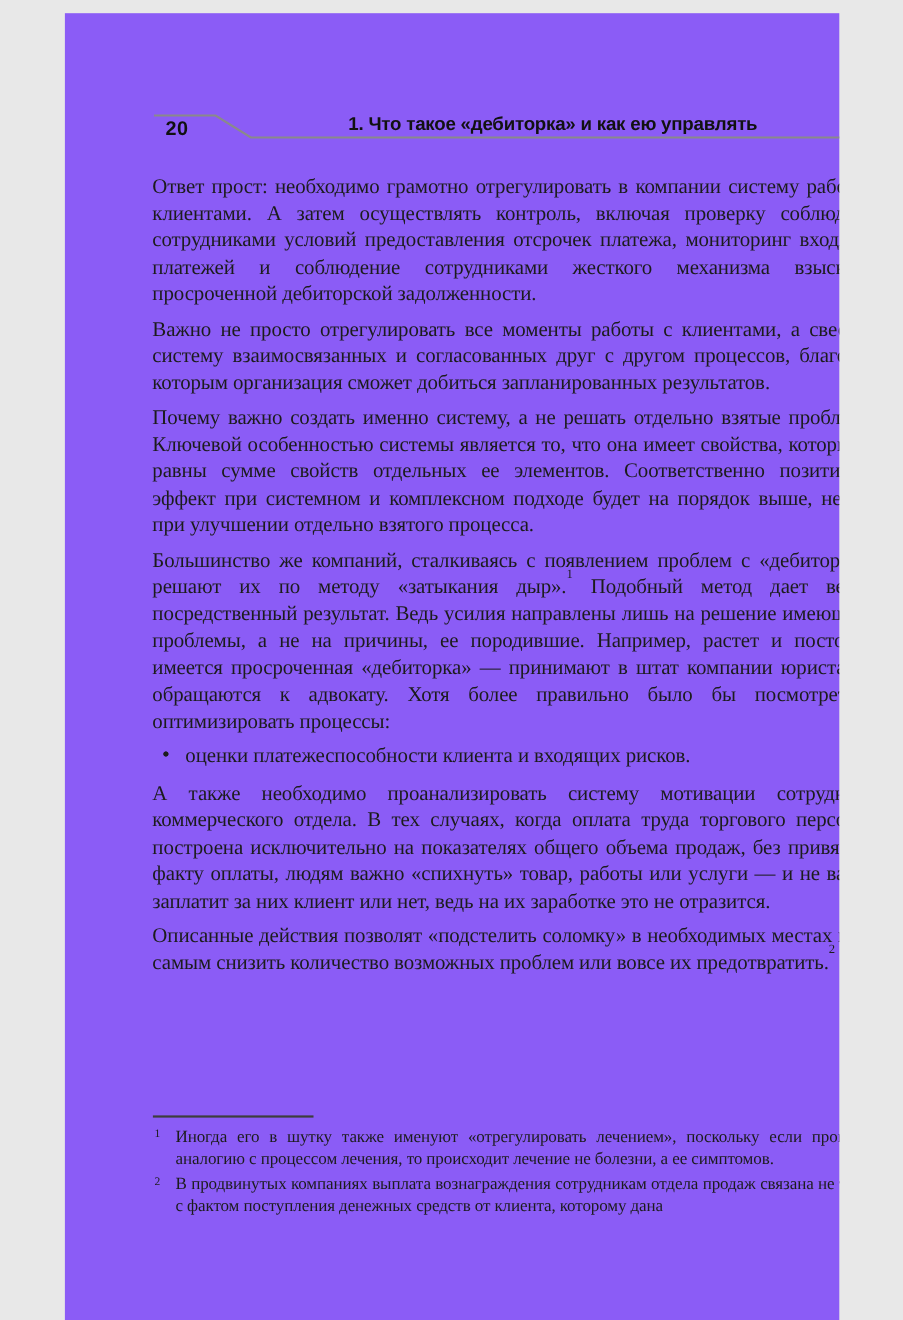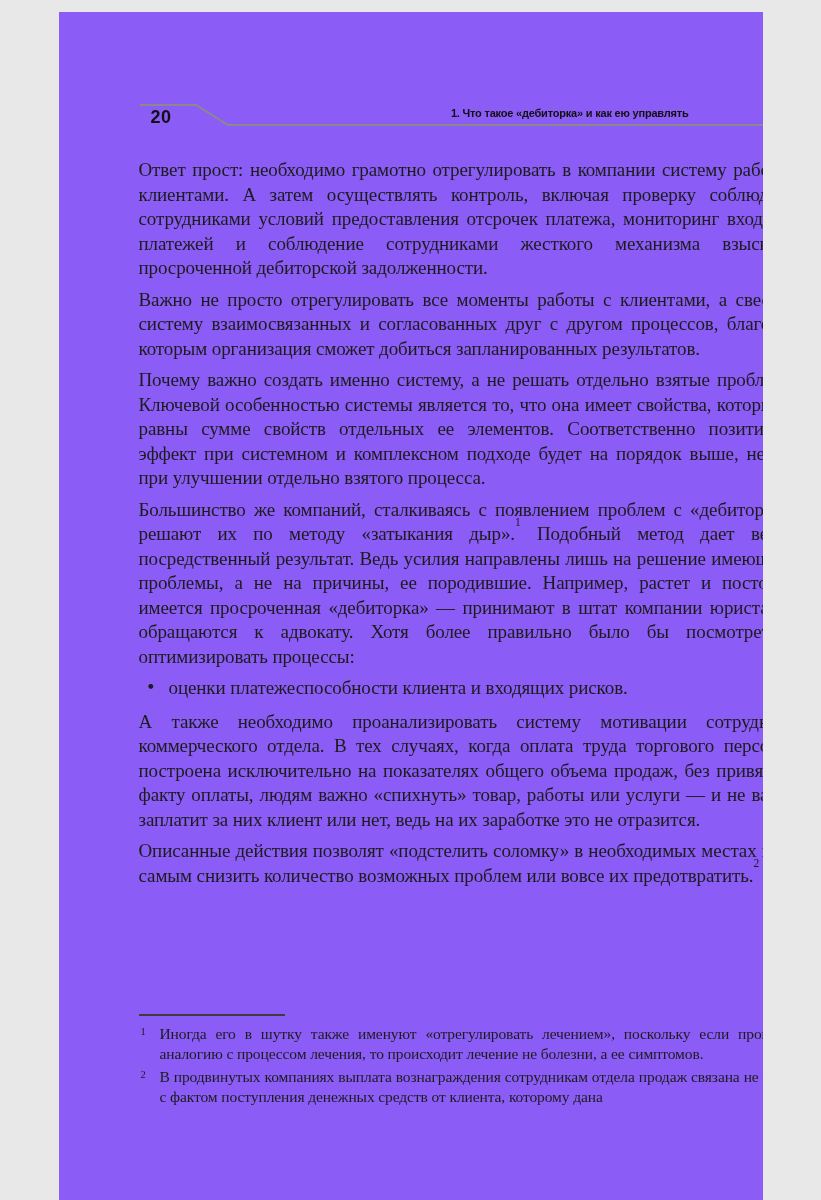--- a/index.html
+++ b/index.html
@@ -35,21 +35,21 @@
     line-height: 20px;
     letter-spacing: 0.5px;
     color: #111;
   }
   .chapter-title {
     position: absolute;
     right: 74px;
     top: 93px;
     font-family: "Liberation Sans", sans-serif;
     font-weight: 700;
-    font-size: 11px;
+    font-size: 17px;
     line-height: 16px;
     letter-spacing: -0.2px;
     color: #111;
     white-space: nowrap;
   }
   
   .body-col {
     position: absolute;
     left: 80px;
     top: 146px;

